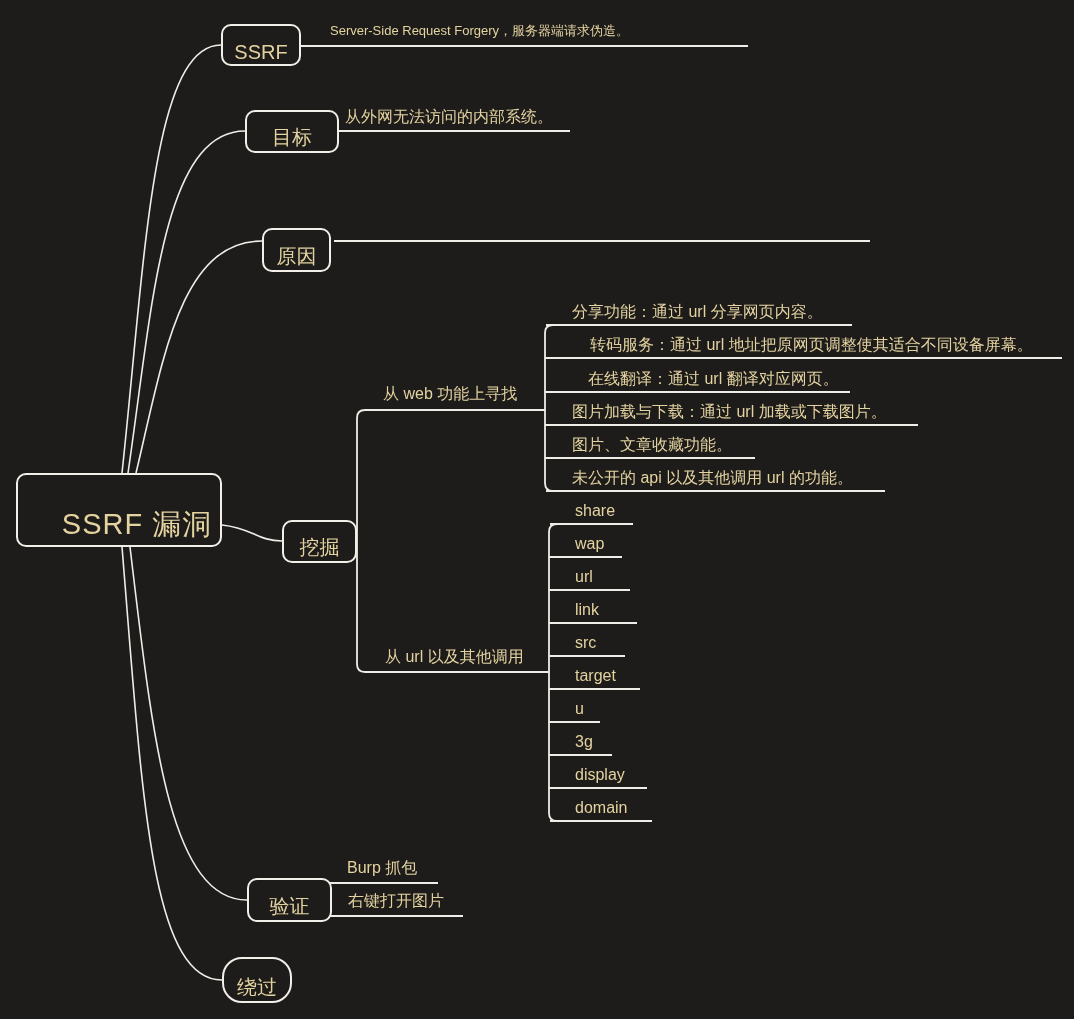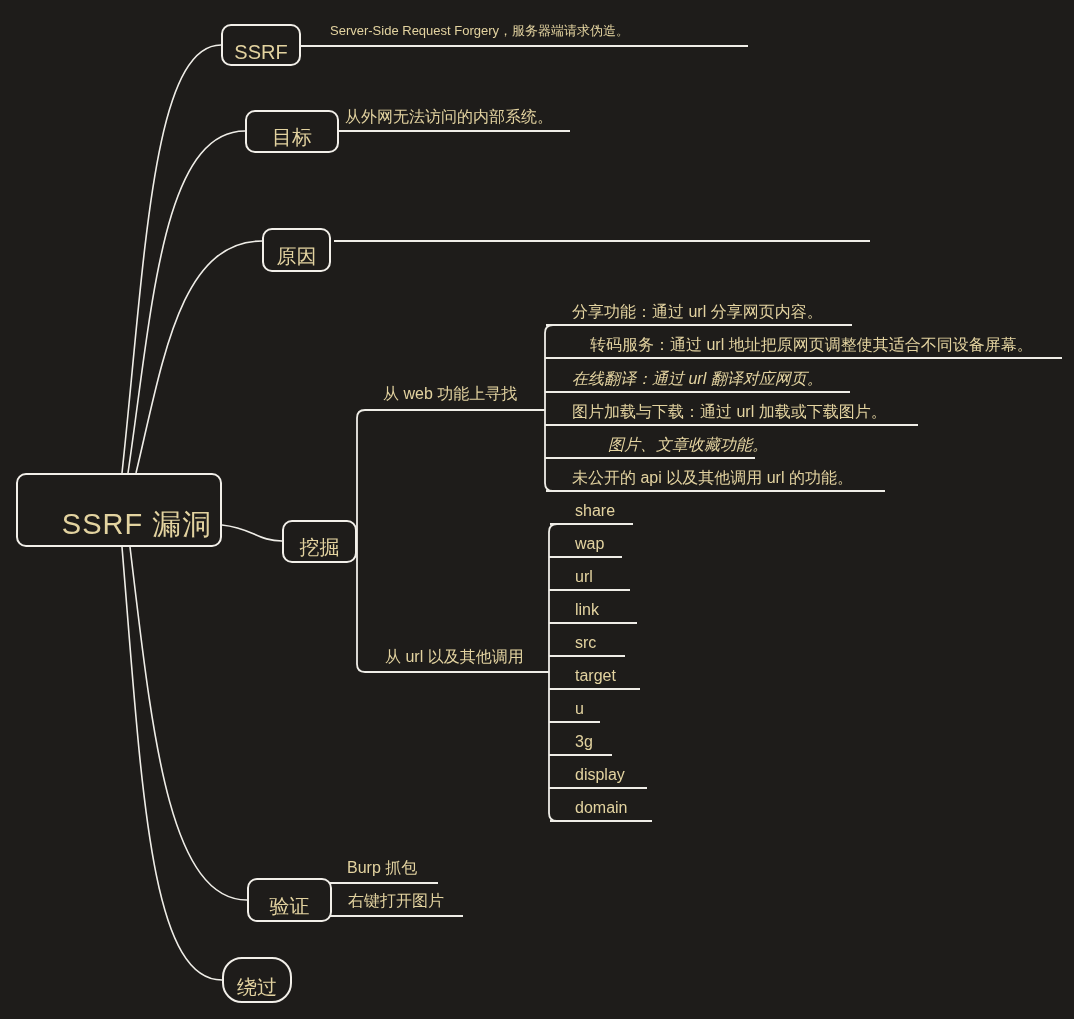--- a/index.html
+++ b/index.html
@@ -110,23 +110,23 @@
   </div>
 
   <div class="note" style="left:330px; top:21px; font-size:13px;">Server-Side Request Forgery，服务器端请求伪造。</div>
   <div class="note" style="left:345px; top:107px;">从外网无法访问的内部系统。</div>
 
   <div class="note" style="left:383px; top:384px;">从 web 功能上寻找</div>
   <div class="note" style="left:385px; top:647px;">从 url 以及其他调用</div>
 
   <div class="note" style="left:572px; top:302px;">分享功能：通过 url 分享网页内容。</div>
   <div class="note" style="left:590px; top:335px;">转码服务：通过 url 地址把原网页调整使其适合不同设备屏幕。</div>
-  <div class="note" style="left:572px; top:369px;font-style:italic;">在线翻译：通过 url 翻译对应网页。</div>
+  <div class="note" style="left:588px; top:369px;">在线翻译：通过 url 翻译对应网页。</div>
   <div class="note" style="left:572px; top:402px;">图片加载与下载：通过 url 加载或下载图片。</div>
-  <div class="note" style="left:608px; top:435px;font-style:italic;">图片、文章收藏功能。</div>
+  <div class="note" style="left:572px; top:435px;">图片、文章收藏功能。</div>
   <div class="note" style="left:572px; top:468px;">未公开的 api 以及其他调用 url 的功能。</div>
 
   <div class="note" style="left:575px; top:501px;">share</div>
   <div class="note" style="left:575px; top:534px;">wap</div>
   <div class="note" style="left:575px; top:567px;">url</div>
   <div class="note" style="left:575px; top:600px;">link</div>
   <div class="note" style="left:575px; top:633px;">src</div>
   <div class="note" style="left:575px; top:666px;">target</div>
   <div class="note" style="left:575px; top:699px;">u</div>
   <div class="note" style="left:575px; top:732px;">3g</div>

